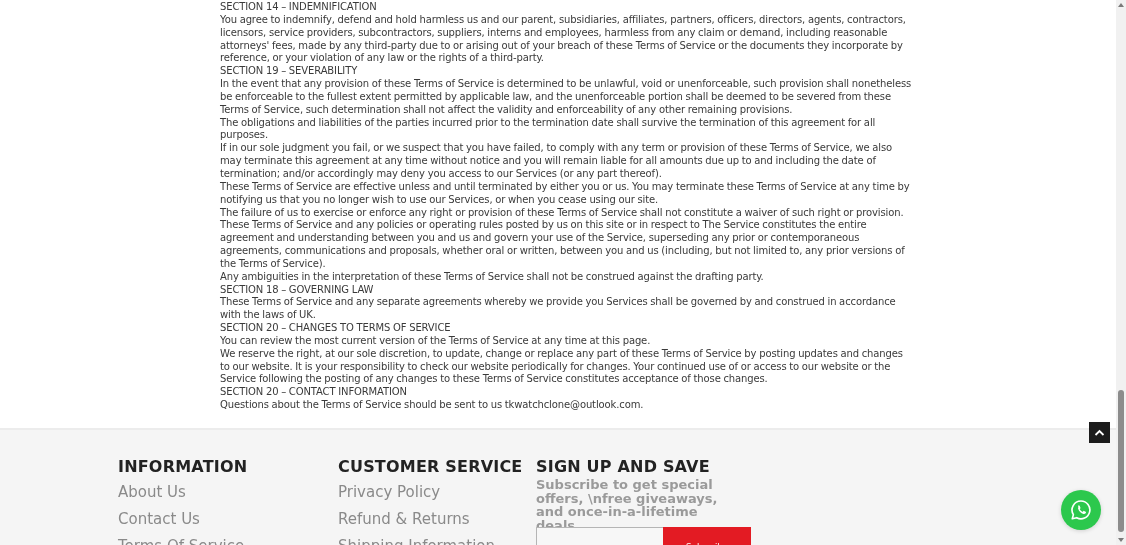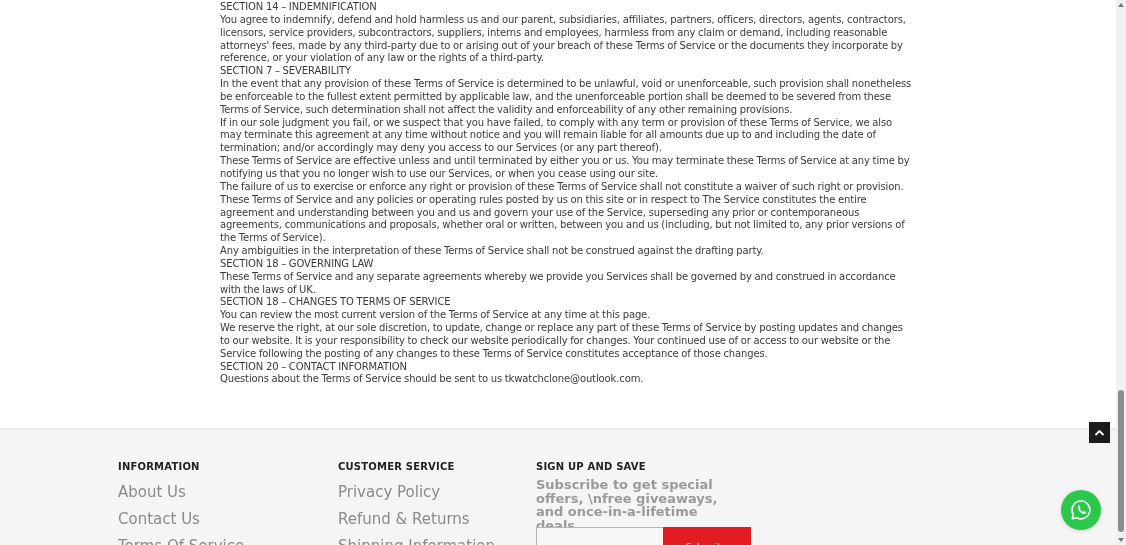--- a/index.html
+++ b/index.html
@@ -27,21 +27,21 @@
       left: 0; top: 428px;
       width: 1116px; height: 120px;
       background: #f5f5f5;
       border-top: 2px solid #ececec;
     }
     .footer-col { position: absolute; top: 30px; }
     .footer-col.c1 { left: 118px; }
     .footer-col.c2 { left: 338px; }
     .footer-col.c3 { left: 536px; width: 220px; }
     .footer-heading {
-      font-size: 10px;
+      font-size: 16px;
       font-weight: bold;
       color: #222222;
       letter-spacing: 0.2px;
       height: 14px;
       line-height: 14px;
     }
     .footer-links { list-style: none; margin-top: 11px; }
     .footer-links li {
       font-size: 15px;
       color: #8a8a8a;
@@ -118,30 +118,31 @@
     }
   </style>
 </head>
 <body>
 
 <div class="page">
 
   <div class="terms">
     <p>SECTION 14 – INDEMNIFICATION</p>
     <p>You agree to indemnify, defend and hold harmless us and our parent, subsidiaries, affiliates, partners, officers, directors, agents, contractors, licensors, service providers, subcontractors, suppliers, interns and employees, harmless from any claim or demand, including reasonable attorneys' fees, made by any third-party due to or arising out of your breach of these Terms of Service or the documents they incorporate by reference, or your violation of any law or the rights of a third-party.</p>
-    <p>SECTION 7 – SEVERABILITY</p>
+    <p>SECTION 19 – SEVERABILITY</p>
     <p>In the event that any provision of these Terms of Service is determined to be unlawful, void or unenforceable, such provision shall nonetheless be enforceable to the fullest extent permitted by applicable law, and the unenforceable portion shall be deemed to be severed from these Terms of Service, such determination shall not affect the validity and enforceability of any other remaining provisions.</p>
+    <p>The obligations and liabilities of the parties incurred prior to the termination date shall survive the termination of this agreement for all purposes.</p>
     <p>If in our sole judgment you fail, or we suspect that you have failed, to comply with any term or provision of these Terms of Service, we also may terminate this agreement at any time without notice and you will remain liable for all amounts due up to and including the date of termination; and/or accordingly may deny you access to our Services (or any part thereof).</p>
     <p>These Terms of Service are effective unless and until terminated by either you or us. You may terminate these Terms of Service at any time by notifying us that you no longer wish to use our Services, or when you cease using our site.</p>
     <p>The failure of us to exercise or enforce any right or provision of these Terms of Service shall not constitute a waiver of such right or provision.</p>
     <p>These Terms of Service and any policies or operating rules posted by us on this site or in respect to The Service constitutes the entire agreement and understanding between you and us and govern your use of the Service, superseding any prior or contemporaneous agreements, communications and proposals, whether oral or written, between you and us (including, but not limited to, any prior versions of the Terms of Service).</p>
     <p>Any ambiguities in the interpretation of these Terms of Service shall not be construed against the drafting party.</p>
     <p>SECTION 18 – GOVERNING LAW</p>
     <p>These Terms of Service and any separate agreements whereby we provide you Services shall be governed by and construed in accordance with the laws of UK.</p>
-    <p>SECTION 18 – CHANGES TO TERMS OF SERVICE</p>
+    <p>SECTION 20 – CHANGES TO TERMS OF SERVICE</p>
     <p>You can review the most current version of the Terms of Service at any time at this page.</p>
     <p>We reserve the right, at our sole discretion, to update, change or replace any part of these Terms of Service by posting updates and changes to our website. It is your responsibility to check our website periodically for changes. Your continued use of or access to our website or the Service following the posting of any changes to these Terms of Service constitutes acceptance of those changes.</p>
     <p>SECTION 20 – CONTACT INFORMATION</p>
     <p>Questions about the Terms of Service should be sent to us tkwatchclone@outlook.com.</p>
   </div>
 
   <footer class="footer">
     <div class="footer-col c1">
       <div class="footer-heading">INFORMATION</div>
       <ul class="footer-links">

